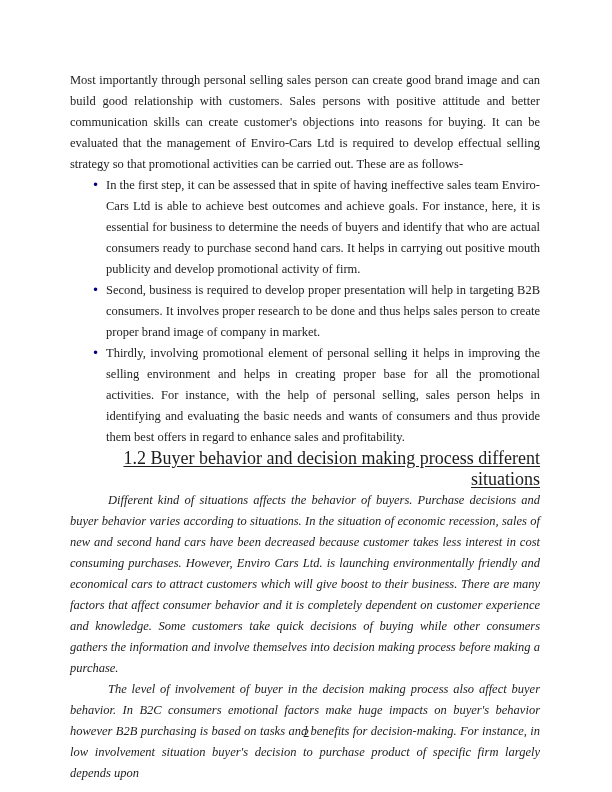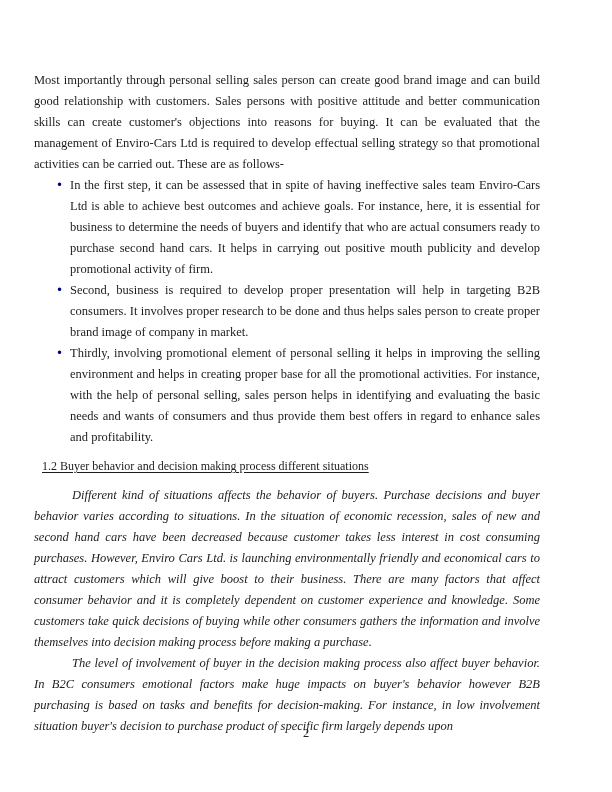--- a/index.html
+++ b/index.html
@@ -6,21 +6,21 @@
     margin: 0;
     padding: 0;
     background: #ffffff;
   }
   .page {
     position: relative;
     width: 612px;
     height: 792px;
     box-sizing: border-box;
     background: #ffffff;
-    padding: 70px 72px 0 34px;
+    padding: 70px 72px 0 70px;
     font-family: "Liberation Serif", "DejaVu Serif", serif;
     font-size: 12.5px;
     line-height: 21px;
     color: #1c1c1c;
     overflow: hidden;
   }
   .body-text {
     margin: 0;
     text-align: justify;
     text-justify: inter-word;
@@ -42,27 +42,27 @@
   }
   .bullet-glyph {
     position: absolute;
     left: 22px;
     top: 0;
     color: #000080;
     font-size: 12px;
     font-family: "DejaVu Sans", sans-serif;
   }
   .section-heading {
-    margin: 8px;
-    font-size: 12px;
+    margin: 0;
+    font-size: 18px;
     font-weight: normal;
     line-height: 21px;
     text-decoration: underline;
     text-underline-offset: 2px;
-    text-align: left;
+    text-align: right;
   }
   .page-number {
     position: absolute;
     top: 723px;
     left: 0;
     width: 612px;
     text-align: center;
     font-size: 12.5px;
     line-height: 21px;
     color: #1c1c1c;

